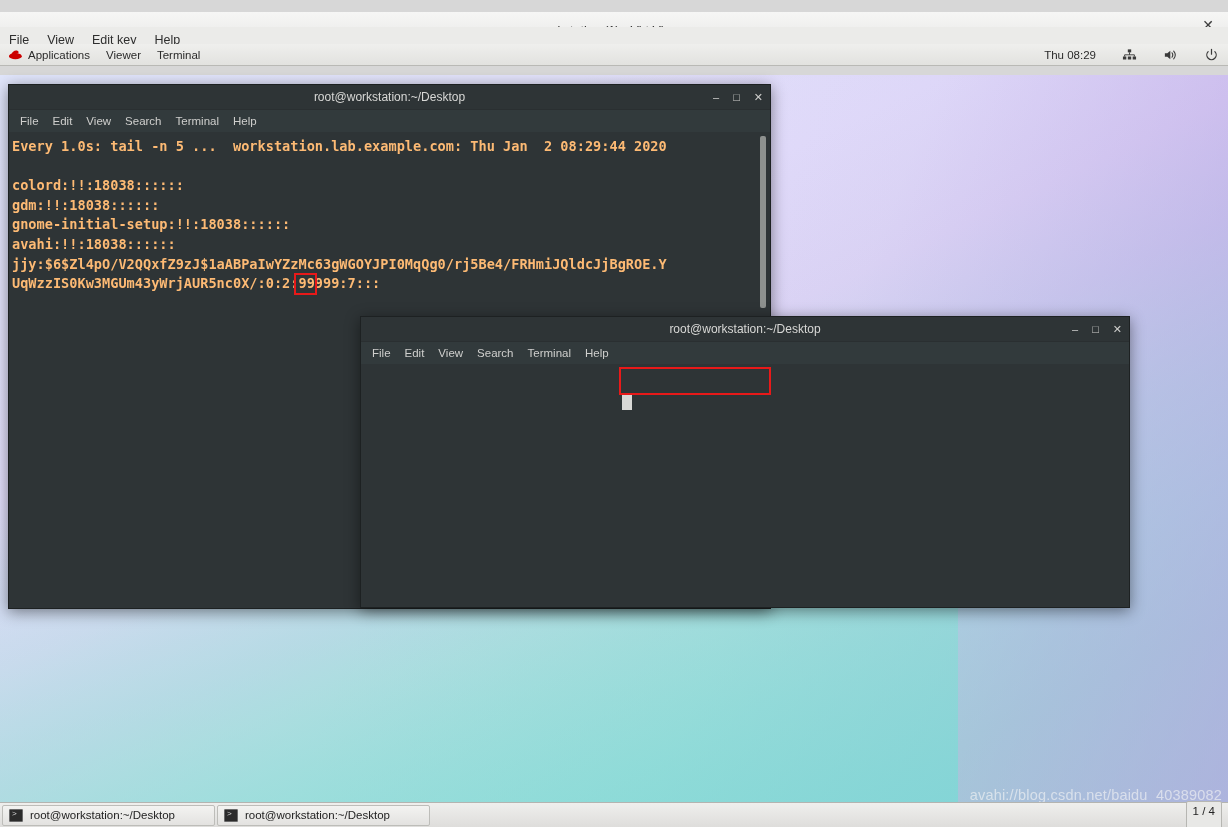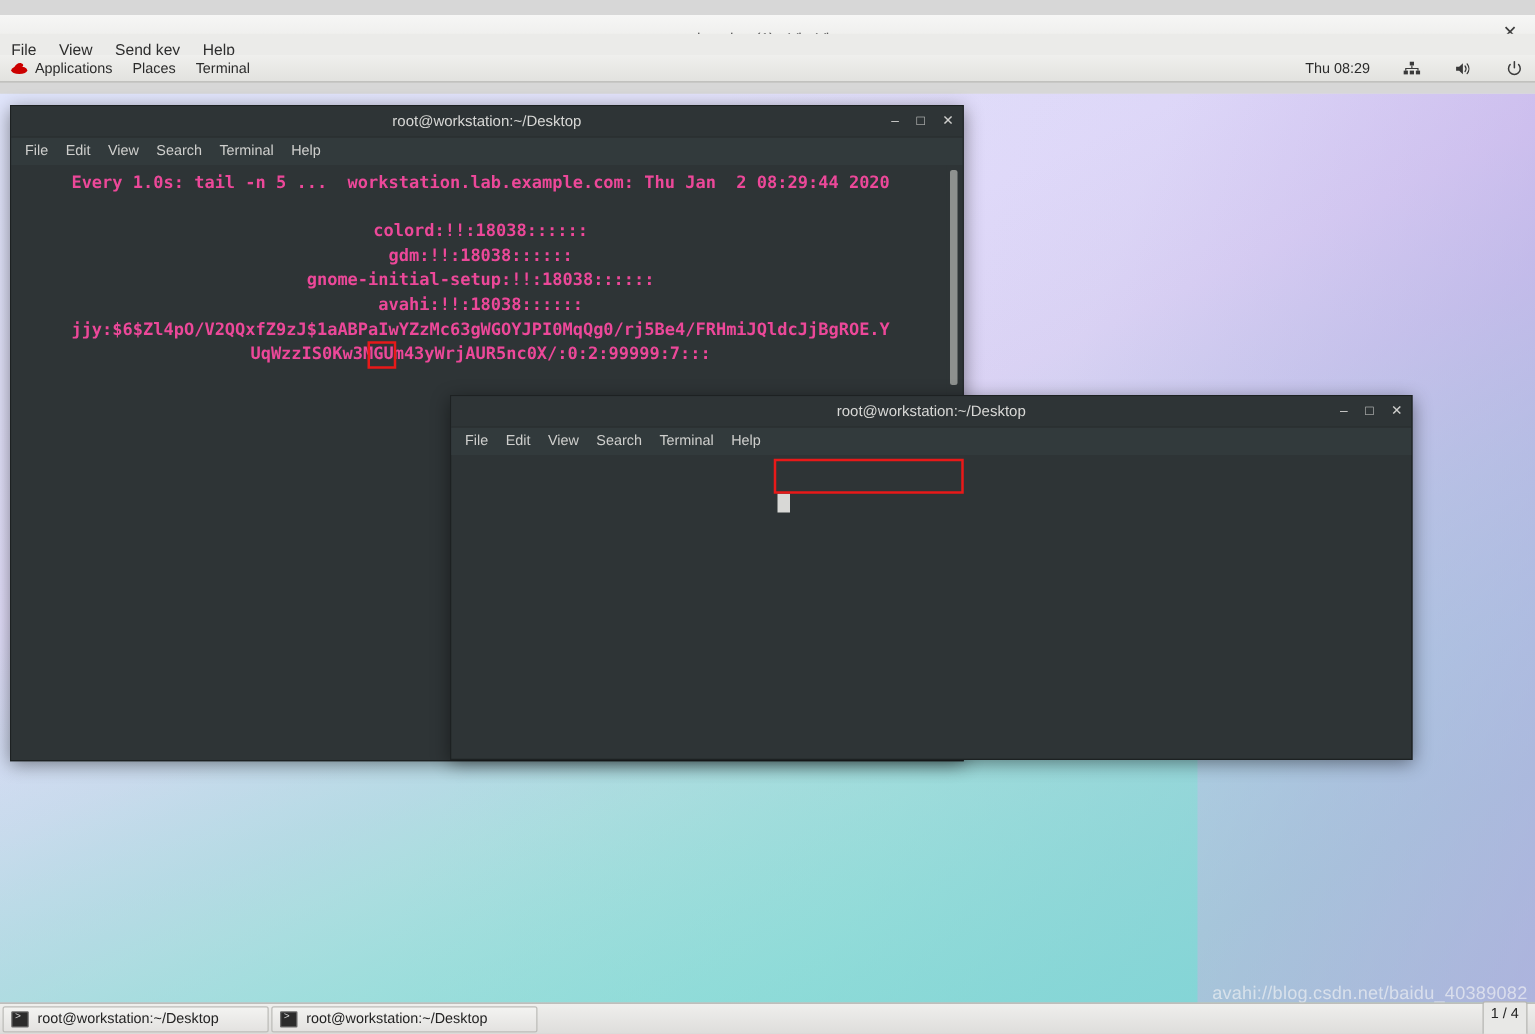--- a/index.html
+++ b/index.html
@@ -125,24 +125,23 @@
     gap: 14px; padding-left: 11px; flex: 0 0 auto;
   }
   .term-menu-item { font-size: 11.5px; color: #cfcfcd; cursor: default; }
   .term-body {
     flex: 1 1 auto; position: relative; background: #2e3436;
     overflow: hidden; display: flex;
   }
   .term-text {
     flex: 1 1 auto;
     font-family: "DejaVu Sans Mono", "Liberation Mono", monospace;
-    font-size: 13.6px; line-height: 19.6px; color: #ec4899;
+    font-size: 13.6px; line-height: 19.6px; color: #fdba74;
     padding: 5px 0 0 3px; white-space: pre; font-weight: bold;
     letter-spacing: 0px;
-    text-align: center;
   }
   .term-scroll {
     flex: 0 0 auto; width: 13px; background: #2e3436;
     position: relative; cursor: pointer;
   }
   .term-scroll .thumb {
     position: absolute; left: 3px; width: 6px; background: #8e918f;
     border-radius: 2px;
   }
 
@@ -179,38 +178,38 @@
 <div id="root">
 
   <div class="vv-titlebar">
     <span class="vv-title">workstation (1) - Virt Viewer</span>
     <span class="vv-close">✕</span>
   </div>
 
   <div class="vv-menubar">
     <span class="vv-menu-item">File</span>
     <span class="vv-menu-item">View</span>
-    <span class="vv-menu-item">Send key</span>
+    <span class="vv-menu-item">Edit key</span>
     <span class="vv-menu-item">Help</span>
   </div>
 
   <div class="gp">
     <div class="gp-left">
       <span class="gp-item">
         <span class="rh-logo">
           <svg width="15" height="11" viewBox="0 0 15 11">
             <ellipse cx="7.4" cy="7.2" rx="6.4" ry="3.0" fill="#cc0000"></ellipse>
             <path d="M3.2 5.4c.8-2.6 3.4-4.4 5.7-3.9 1.6.4 2.1 1.7 1.4 2.4-.9.9-4.6 1.3-7.1 1.5z" fill="#cc0000"></path>
             <ellipse cx="7.4" cy="6.6" rx="5.6" ry="2.3" fill="#cc0000"></ellipse>
           </svg>
         </span>
         <span>Applications</span>
       </span>
       <span class="gp-item">
-        <span>Places</span>
+        <span>Viewer</span>
       </span>
       <span class="gp-item">
         <span>Terminal</span>
       </span>
     </div>
     <div class="gp-right">
       <span class="gp-clock">Thu 08:29</span>
       <span>
         <svg class="gp-ico" viewBox="0 0 16 14">
           <rect x="6.2" y="1" width="3.6" height="3.2" fill="#3a3a3a"></rect>

